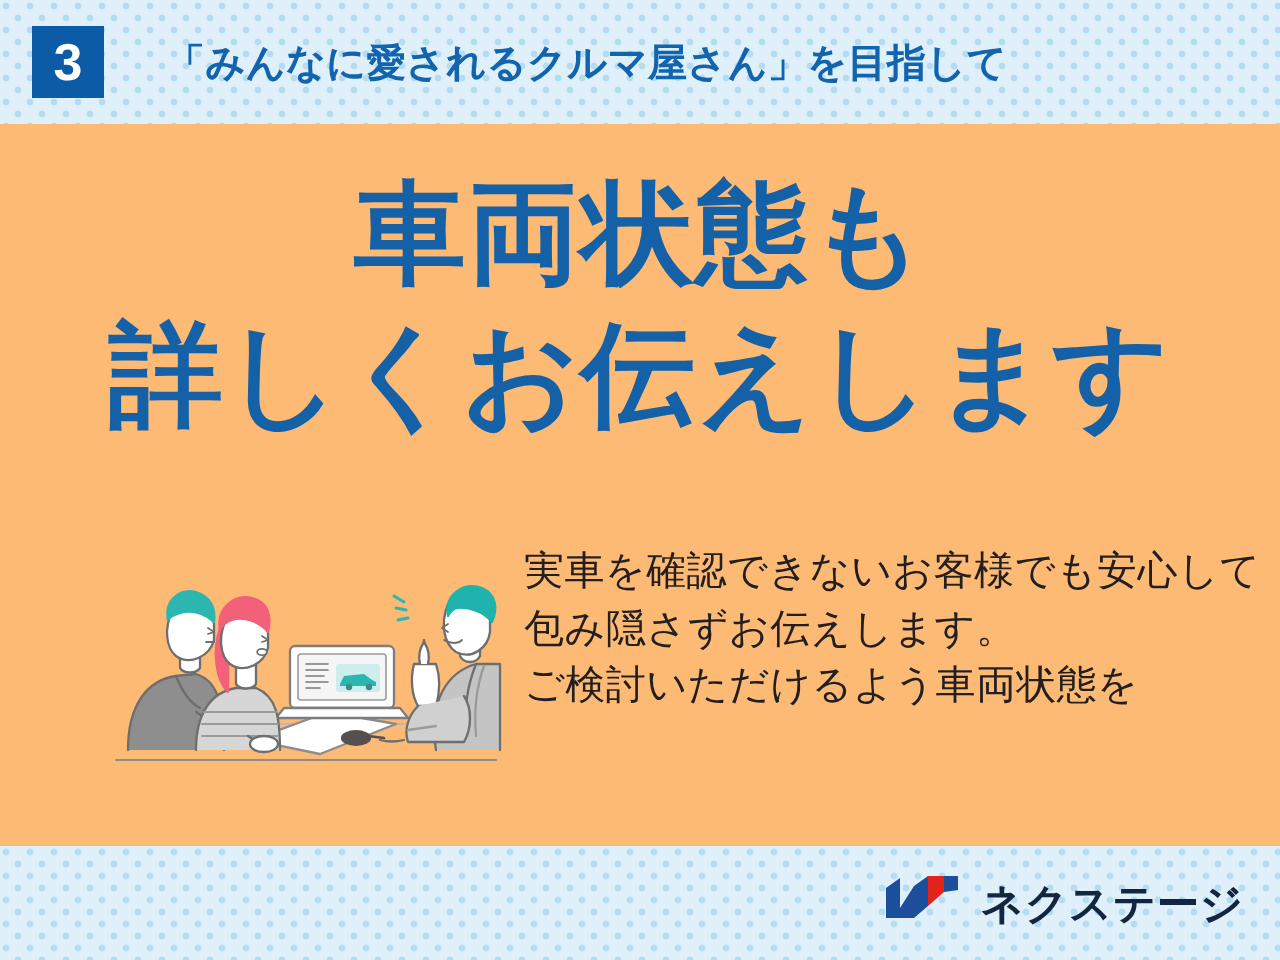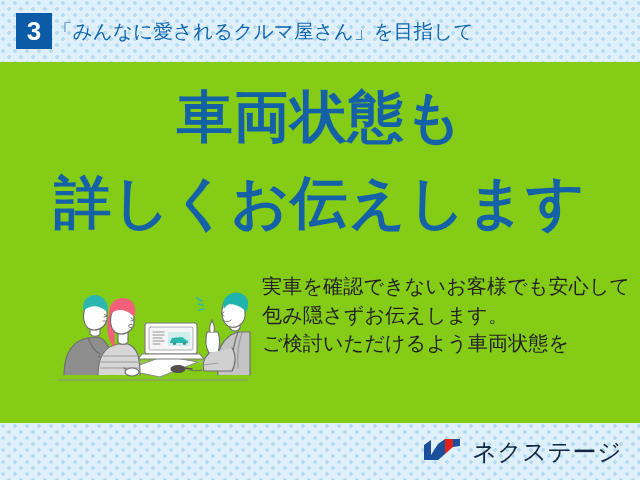--- a/index.html
+++ b/index.html
@@ -51,57 +51,57 @@
     background: #0b5ba6;
     color: #ffffff;
     font-size: 26px;
     font-weight: bold;
     line-height: 36px;
     text-align: center;
     flex: 0 0 auto;
     letter-spacing: 0;
   }
   #header-title {
-    margin-left: 1px;
+    margin-left: 31px;
     color: #1164ad;
     font-size: 19.5px;
-    font-weight: normal;
+    font-weight: bold;
     letter-spacing: 0.2px;
     white-space: nowrap;
   }
 
   
   #content {
     position: absolute;
     left: 0;
     top: 62px;
     width: 640px;
     height: 361px;
-    background: #84cc16;
+    background: #fdba74;
   }
 
   
   #headline {
     position: absolute;
     left: 0;
     top: 26px;
     width: 640px;
     text-align: center;
     color: #1461a8;
     font-weight: bold;
     letter-spacing: 1px;
     line-height: 1.02;
   }
   #headline .hl-line {
     display: block;
     font-size: 57px;
     white-space: nowrap;
   }
   #headline .hl-line-1 { font-size: 56px; }
-  #headline .hl-line-2 { font-size: 57px; margin-top: 28px; }
+  #headline .hl-line-2 { font-size: 57px; margin-top: 14px; }
 
   
   #lower-row {
     position: absolute;
     left: 0;
     top: 208px;
     width: 640px;
     height: 130px;
   }
 
@@ -141,22 +141,22 @@
     box-sizing: border-box;
   }
   #brand-logo {
     display: flex;
     align-items: center;
     gap: 8px;
   }
   #brand-mark { display: block; }
   #brand-name {
     color: #12263f;
-    font-size: 24px;
-    font-weight: normal;
+    font-size: 21px;
+    font-weight: bold;
     letter-spacing: 0.5px;
     white-space: nowrap;
     text-align: right;
   }
 </style>
 </head>
 <body>
 
 <div id="banner">
 

